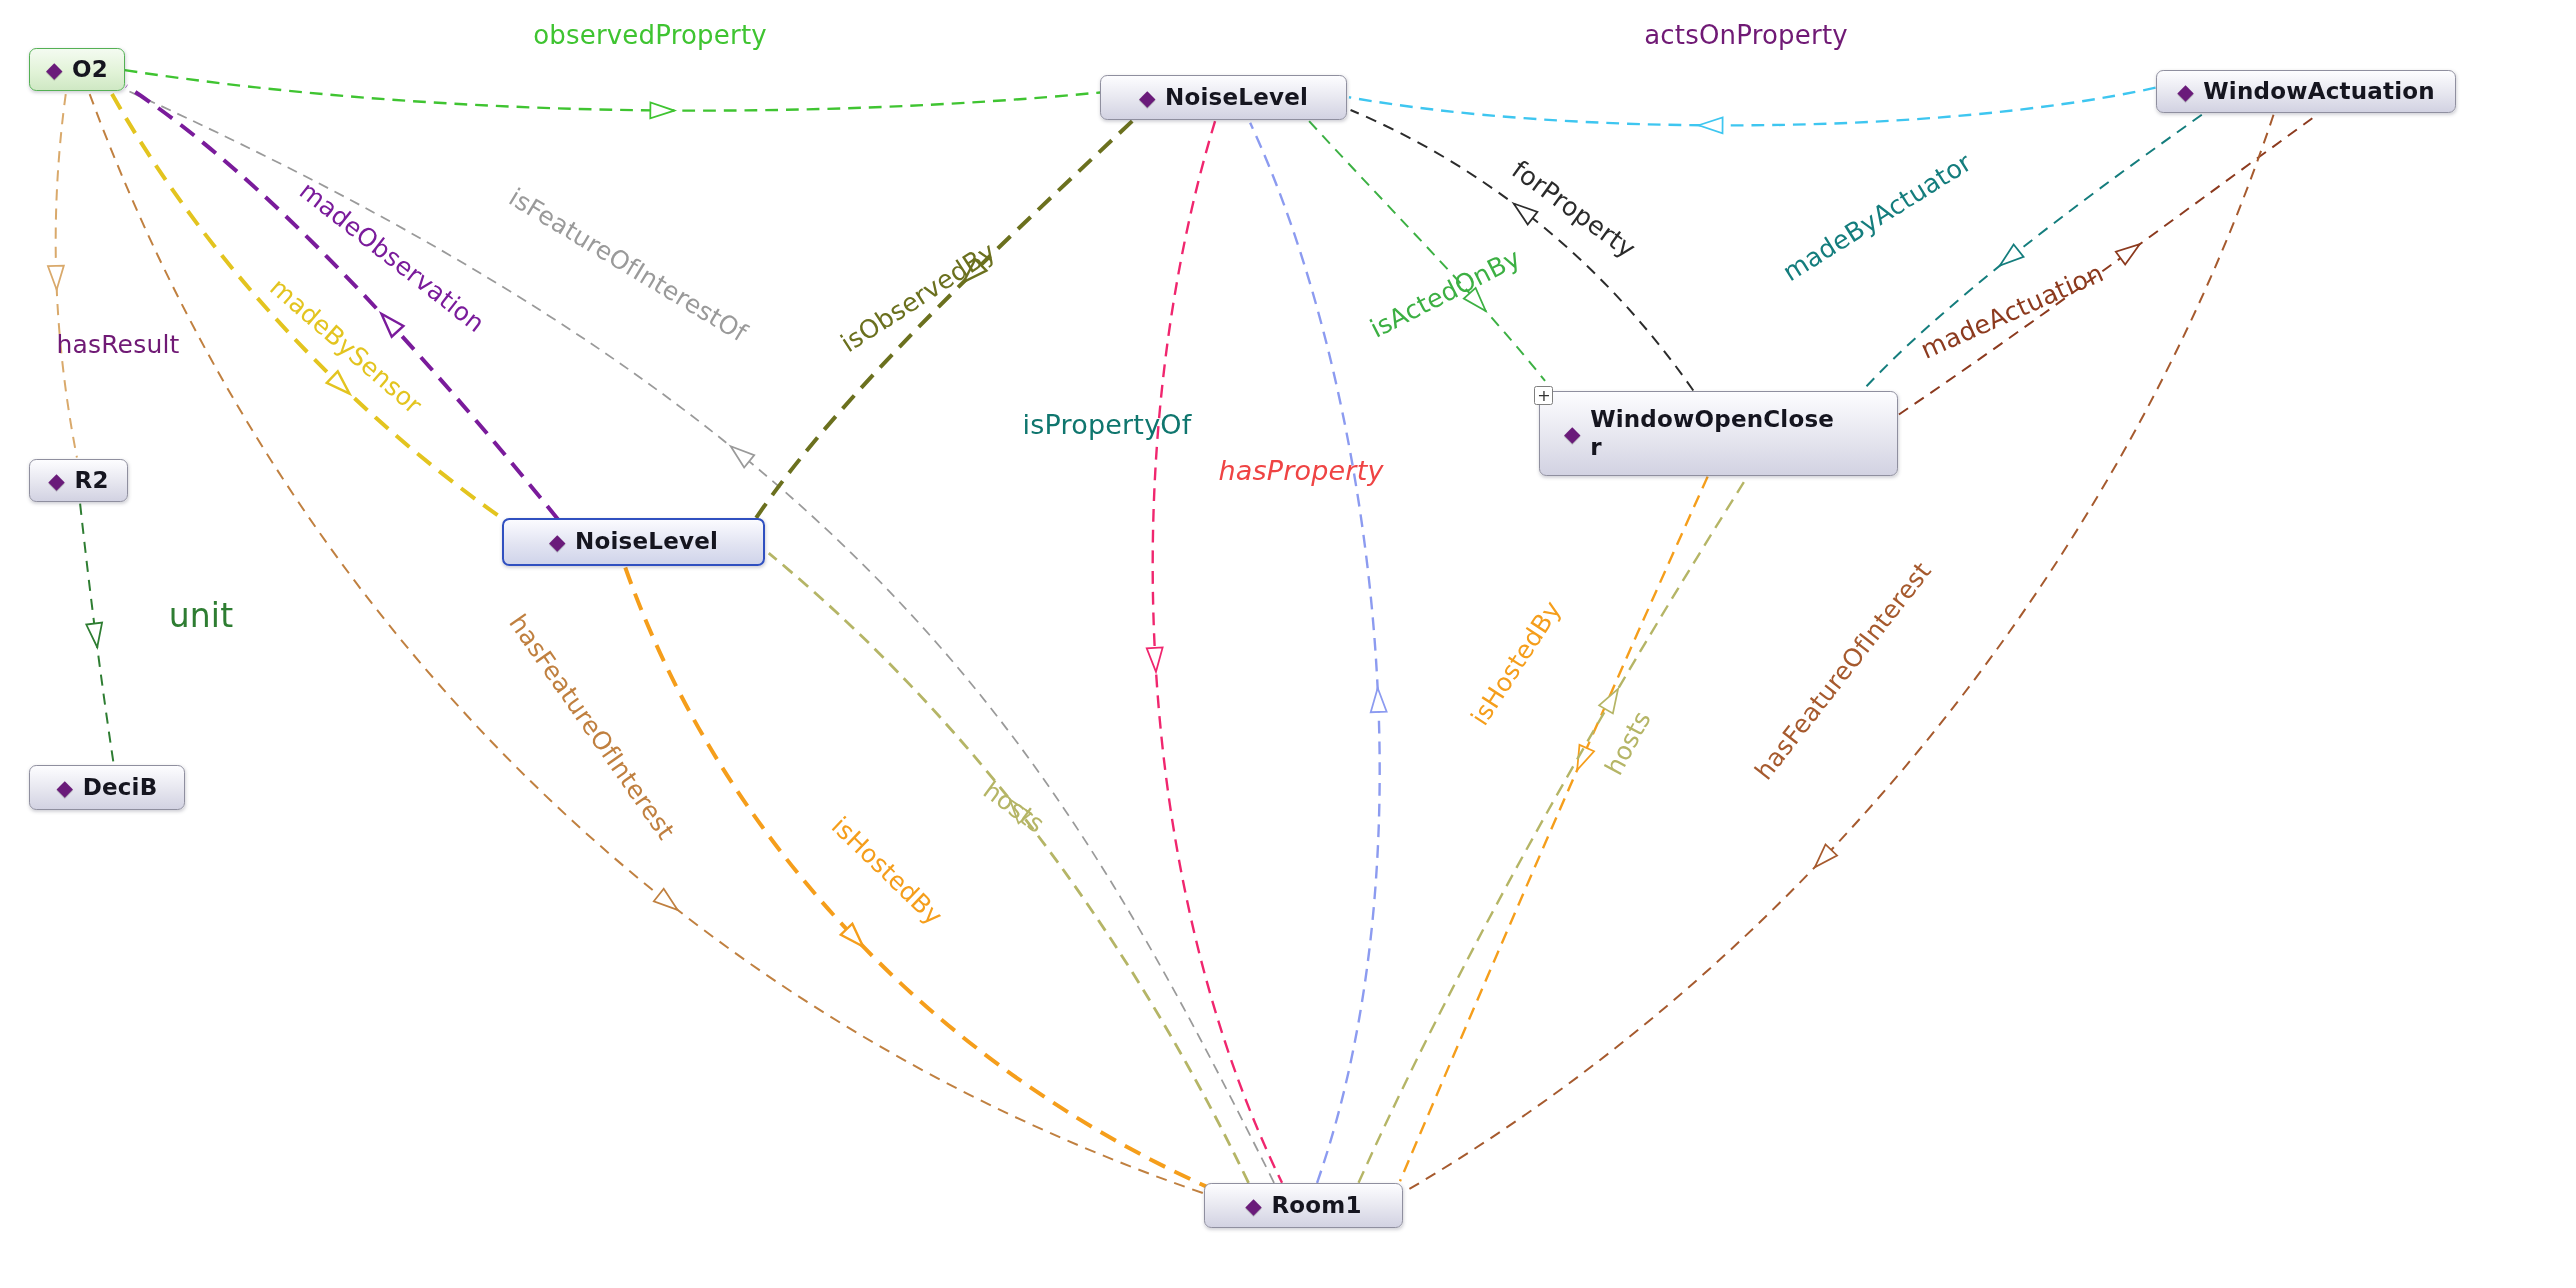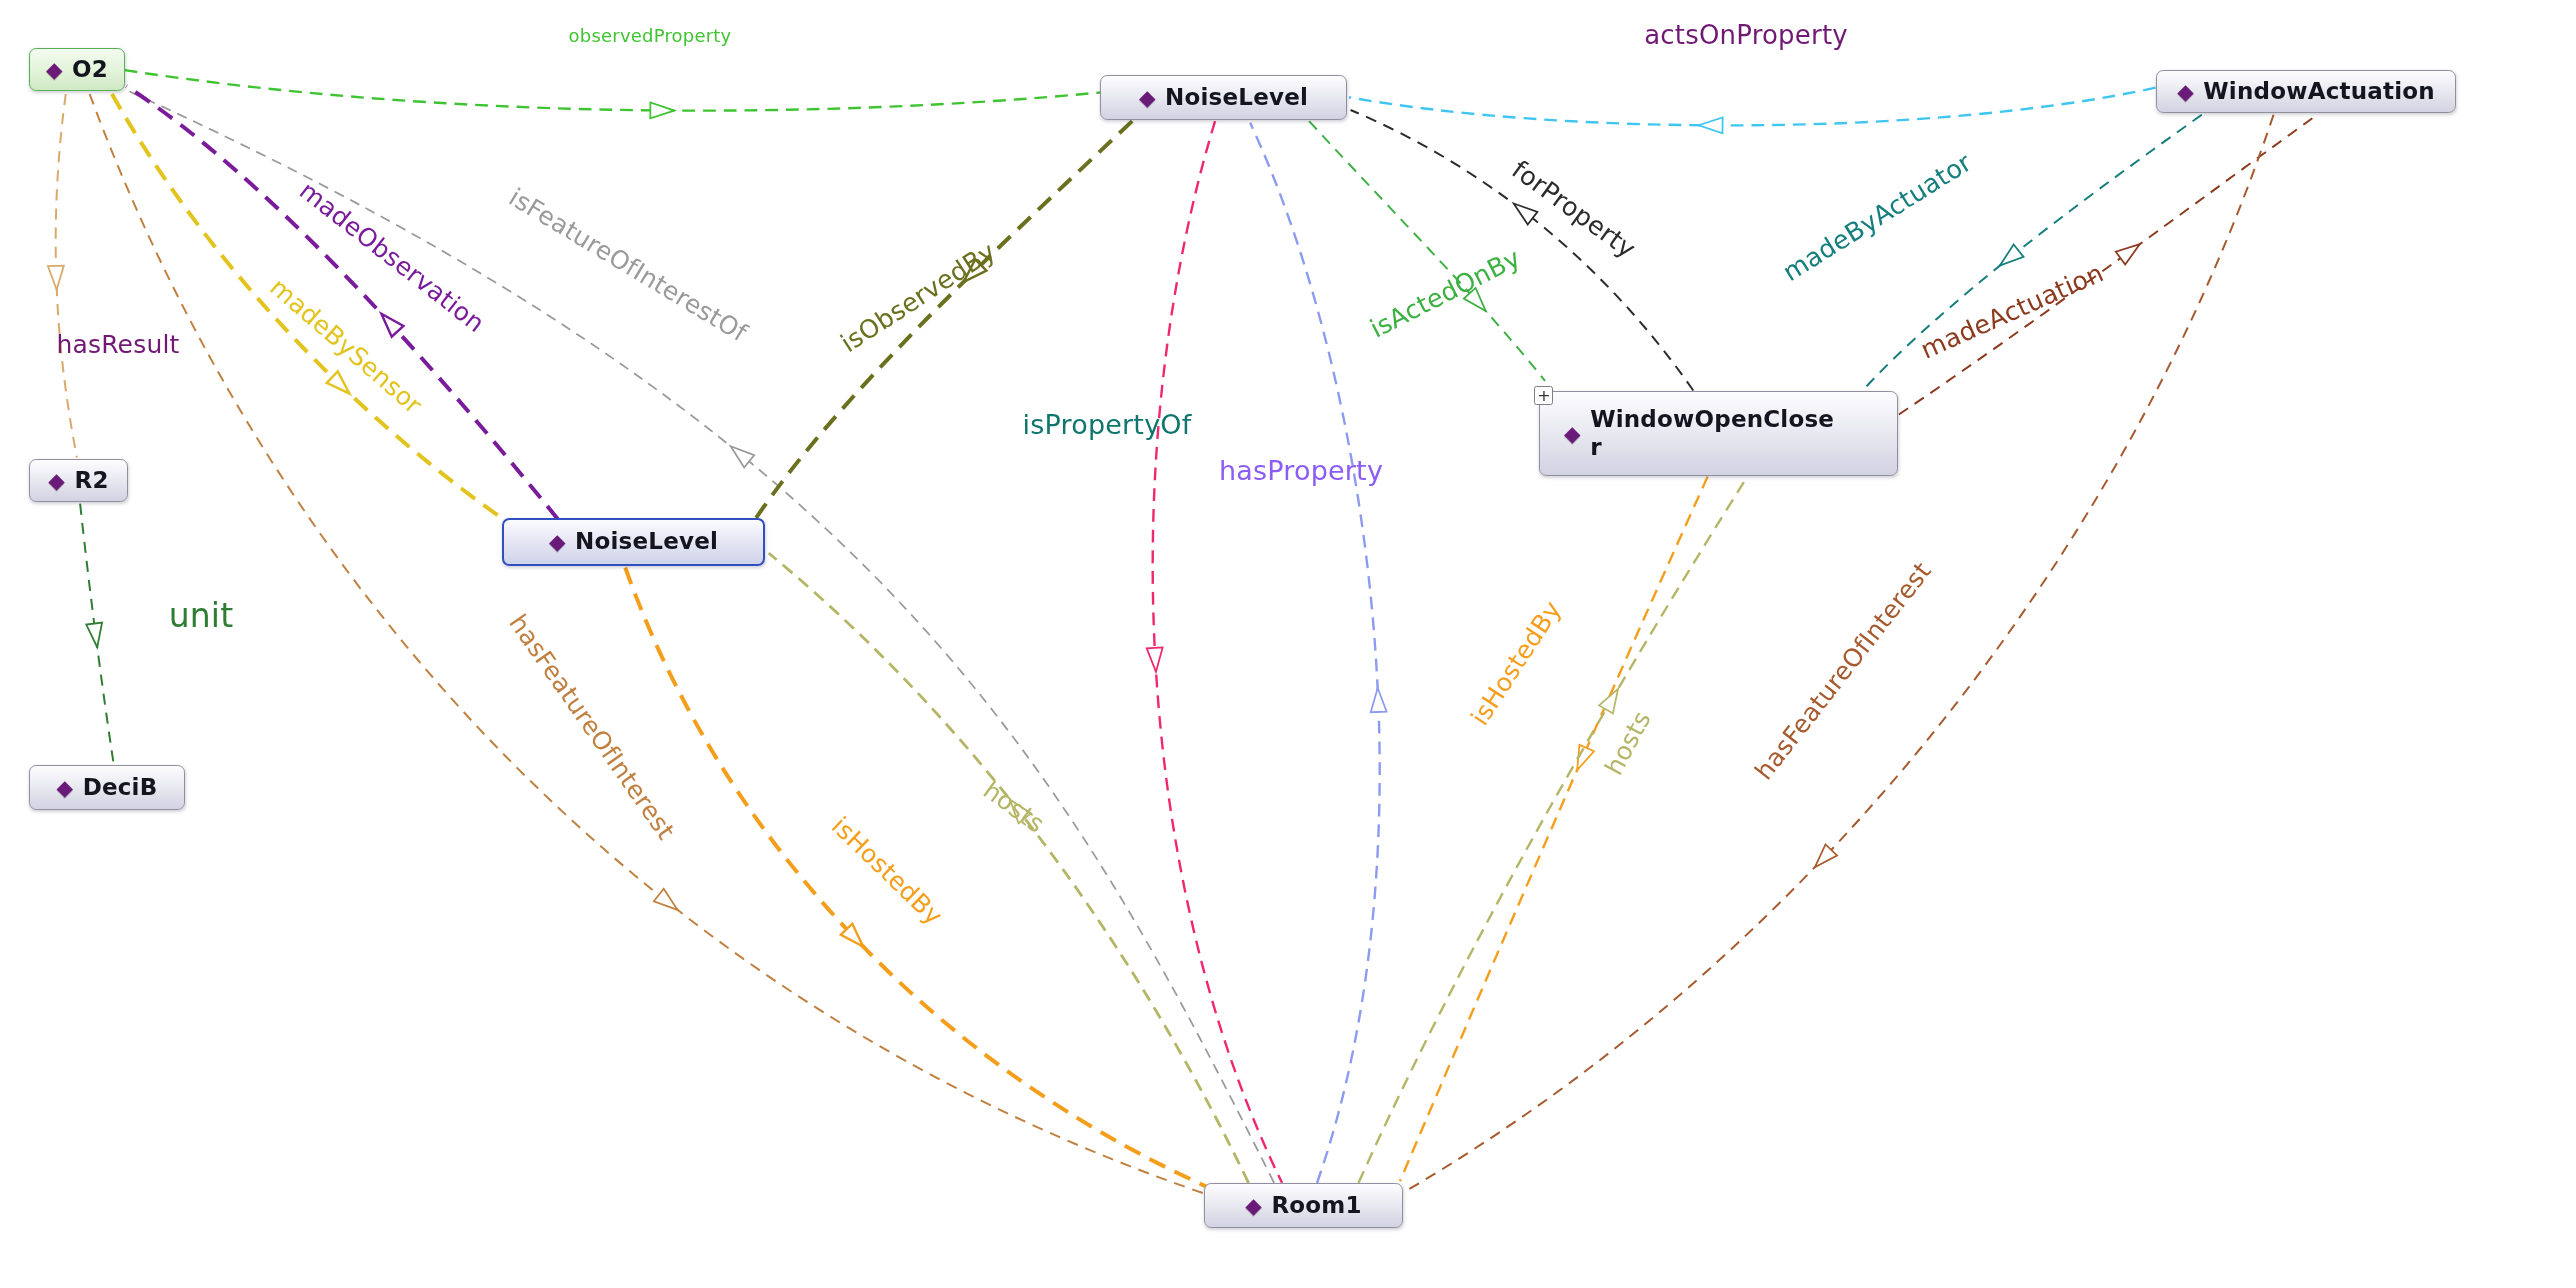--- a/index.html
+++ b/index.html
@@ -123,30 +123,30 @@
       <path d="M 1566 1484 C 1400 1140, 1190 880, 964 694" fill="none" stroke="#b5b566" stroke-width="3.5" stroke-dasharray="16 10"></path>
       <polygon points="1266.6837249895138,1003.1705133609831 1293.0945295911722,1020.5621607899366 1277.3773802134685,1032.930314065141" fill="#ffffff" stroke="#b5b566" stroke-width="2.2" stroke-linejoin="miter"></polygon>
       <path d="M 2142 598 C 2010 890, 1880 1190, 1756 1482" fill="none" stroke="#f59e1b" stroke-width="3" stroke-dasharray="16 10"></path>
       <polygon points="1978.292686167133,966.0825596109098 1981.1933723763448,934.5931007474156 1999.506910452599,942.6314042456414" fill="#ffffff" stroke="#f59e1b" stroke-width="2.2" stroke-linejoin="miter"></polygon>
       <path d="M 1704 1484 C 1850 1160, 2040 840, 2188 604" fill="none" stroke="#b5b566" stroke-width="3" stroke-dasharray="16 10"></path>
       <polygon points="2029.6457067184215,864.2214467485775 2023.122701485463,895.164142215049 2005.8616852521718,885.0617999819797" fill="#ffffff" stroke="#b5b566" stroke-width="2.2" stroke-linejoin="miter"></polygon>
       <path d="M 2852 144 C 2680 660, 2300 1180, 1764 1494" fill="none" stroke="#a65a2e" stroke-width="2.5" stroke-dasharray="14 10"></path>
       <polygon points="2276.4538792023423,1088.127694107274 2289.881067463232,1059.4971053007785 2304.373983094951,1073.2795360186115" fill="#ffffff" stroke="#a65a2e" stroke-width="2.2" stroke-linejoin="miter"></polygon>
     </svg>
   <div class="layer">
-      <div class="edge-label" style="left: 650px; top: 35px; color: rgb(63, 196, 49); font-size: 18px; transform: translate(-50%, -50%) rotate(0deg);">observedProperty</div>
+      <div class="edge-label" style="left: 650px; top: 35px; color: rgb(63, 196, 49); font-size: 26px; transform: translate(-50%, -50%) rotate(0deg);">observedProperty</div>
       <div class="edge-label" style="left: 1746px; top: 35px; color: #701a75; font-size: 26px; transform: translate(-50%, -50%) rotate(0deg);">actsOnProperty</div>
       <div class="edge-label" style="left: 628px; top: 265px; color: rgb(154, 154, 154); font-size: 25px; transform: translate(-50%, -50%) rotate(31deg);">isFeatureOfInterestOf</div>
       <div class="edge-label" style="left: 392px; top: 257px; color: rgb(122, 27, 155); font-size: 25px; transform: translate(-50%, -50%) rotate(38deg);">madeObservation</div>
       <div class="edge-label" style="left: 346px; top: 346px; color: rgb(227, 196, 31); font-size: 25px; transform: translate(-50%, -50%) rotate(41deg);">madeBySensor</div>
       <div class="edge-label" style="left: 918px; top: 297px; color: rgb(107, 112, 30); font-size: 25.5px; transform: translate(-50%, -50%) rotate(-33deg);">isObservedBy</div>
       <div class="edge-label" style="left: 118px; top: 344px; color: #701a75; font-size: 25px; transform: translate(-50%, -50%) rotate(0deg);">hasResult</div>
       <div class="edge-label" style="left: 201px; top: 615px; color: rgb(46, 125, 50); font-size: 33px; transform: translate(-50%, -50%) rotate(0deg);">unit</div>
       <div class="edge-label" style="left: 1107px; top: 424px; color: #0f766e; font-size: 27px; transform: translate(-50%, -50%) rotate(0deg);">isPropertyOf</div>
-      <div class="edge-label" style="left: 1301px; top: 470px; color: #8b5cf6; font-size: 27px; transform: translate(-50%, -50%) rotate(0deg);">hasProperty</div>
+      <div class="edge-label" style="left: 1301px; top: 470px; color: #ef4444; font-size: 27px; transform: translate(-50%, -50%) rotate(0deg); font-style: italic;">hasProperty</div>
       <div class="edge-label" style="left: 1445px; top: 293px; color: rgb(60, 176, 67); font-size: 25.5px; transform: translate(-50%, -50%) rotate(-27deg);">isActedOnBy</div>
       <div class="edge-label" style="left: 1574px; top: 209px; color: rgb(43, 43, 43); font-size: 25.5px; transform: translate(-50%, -50%) rotate(36deg);">forProperty</div>
       <div class="edge-label" style="left: 1877px; top: 217px; color: rgb(20, 125, 125); font-size: 25.5px; transform: translate(-50%, -50%) rotate(-32deg);">madeByActuator</div>
       <div class="edge-label" style="left: 2012px; top: 311px; color: rgb(140, 58, 30); font-size: 25.5px; transform: translate(-50%, -50%) rotate(-24deg);">madeActuation</div>
       <div class="edge-label" style="left: 592px; top: 727px; color: rgb(192, 128, 64); font-size: 25px; transform: translate(-50%, -50%) rotate(55deg);">hasFeatureOfInterest</div>
       <div class="edge-label" style="left: 887px; top: 871px; color: rgb(245, 158, 27); font-size: 25px; transform: translate(-50%, -50%) rotate(44deg);">isHostedBy</div>
       <div class="edge-label" style="left: 1014px; top: 807px; color: rgb(181, 181, 102); font-size: 25px; transform: translate(-50%, -50%) rotate(36deg);">hosts</div>
       <div class="edge-label" style="left: 1516px; top: 663px; color: rgb(245, 158, 27); font-size: 25px; transform: translate(-50%, -50%) rotate(-57deg);">isHostedBy</div>
       <div class="edge-label" style="left: 1628px; top: 743px; color: rgb(181, 181, 102); font-size: 25px; transform: translate(-50%, -50%) rotate(-62deg);">hosts</div>
       <div class="edge-label" style="left: 1843px; top: 671px; color: rgb(166, 90, 46); font-size: 25px; transform: translate(-50%, -50%) rotate(-52deg);">hasFeatureOfInterest</div>

